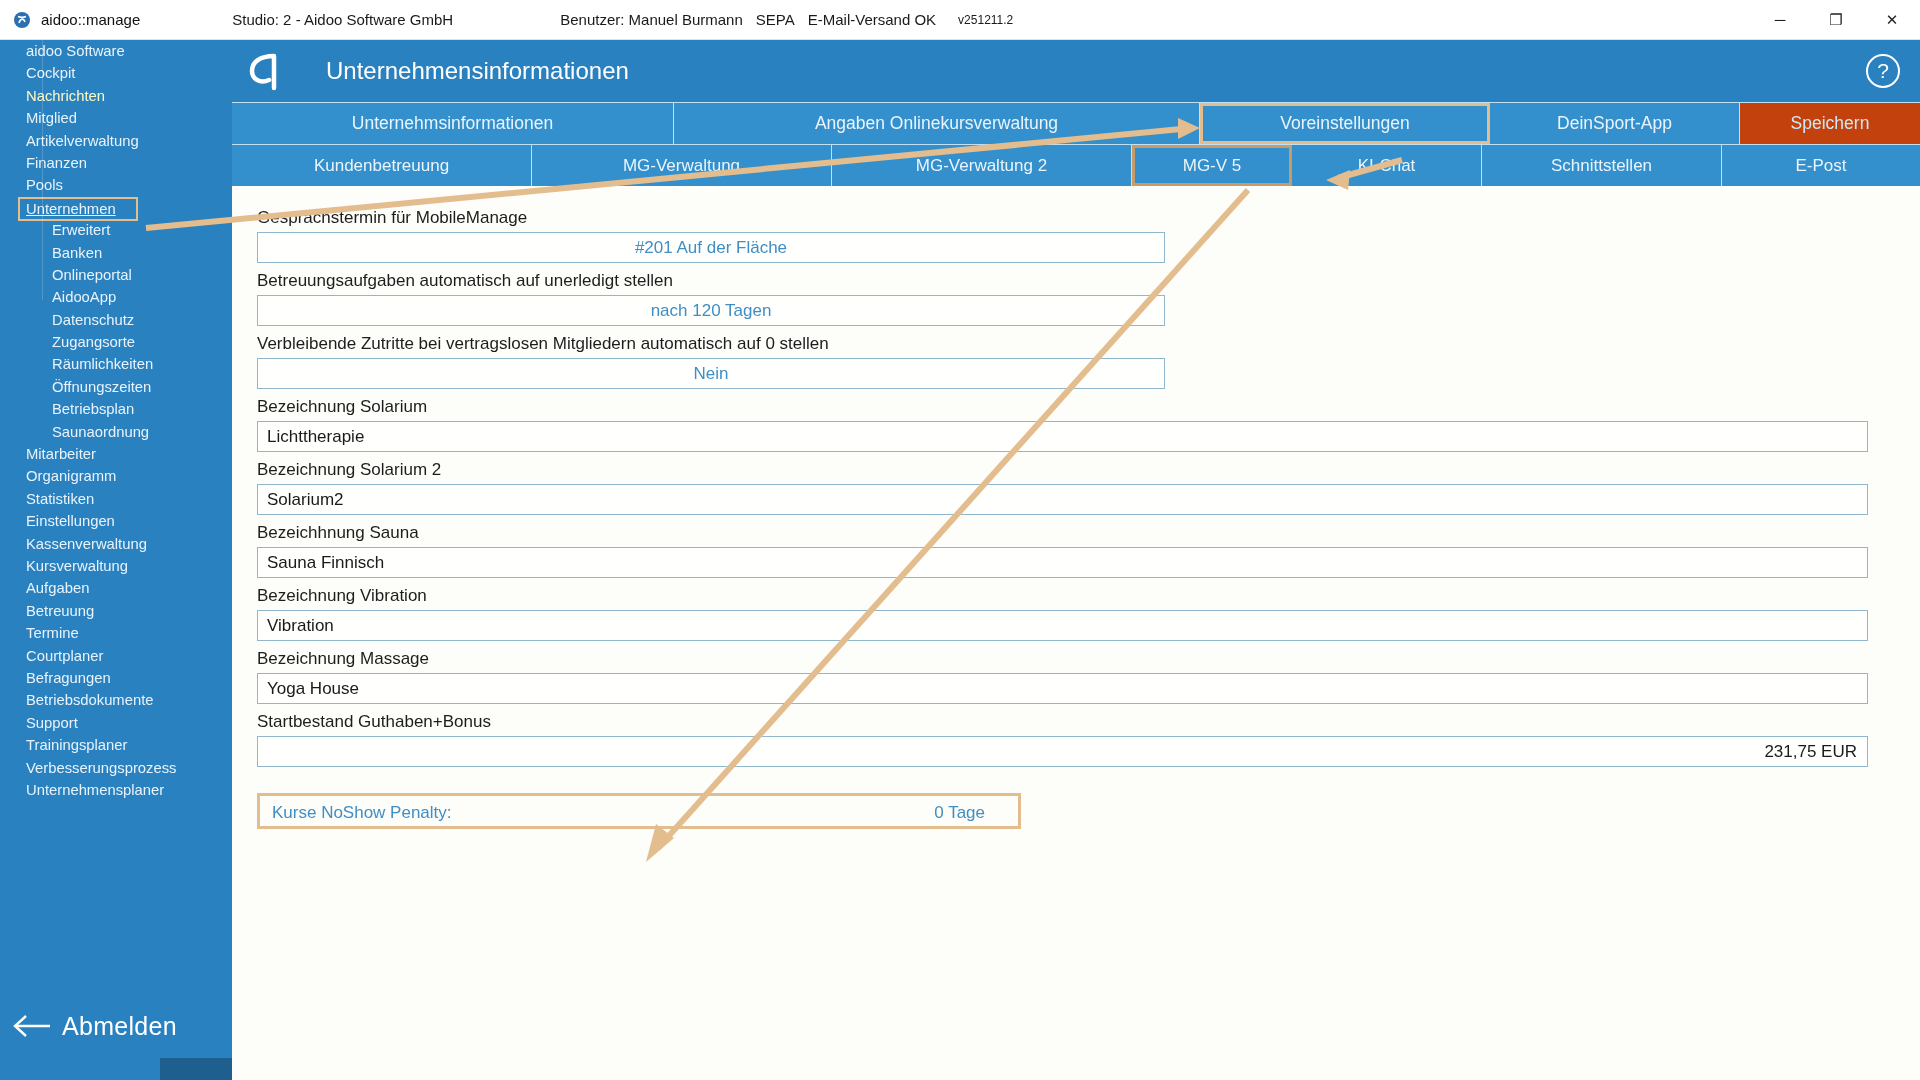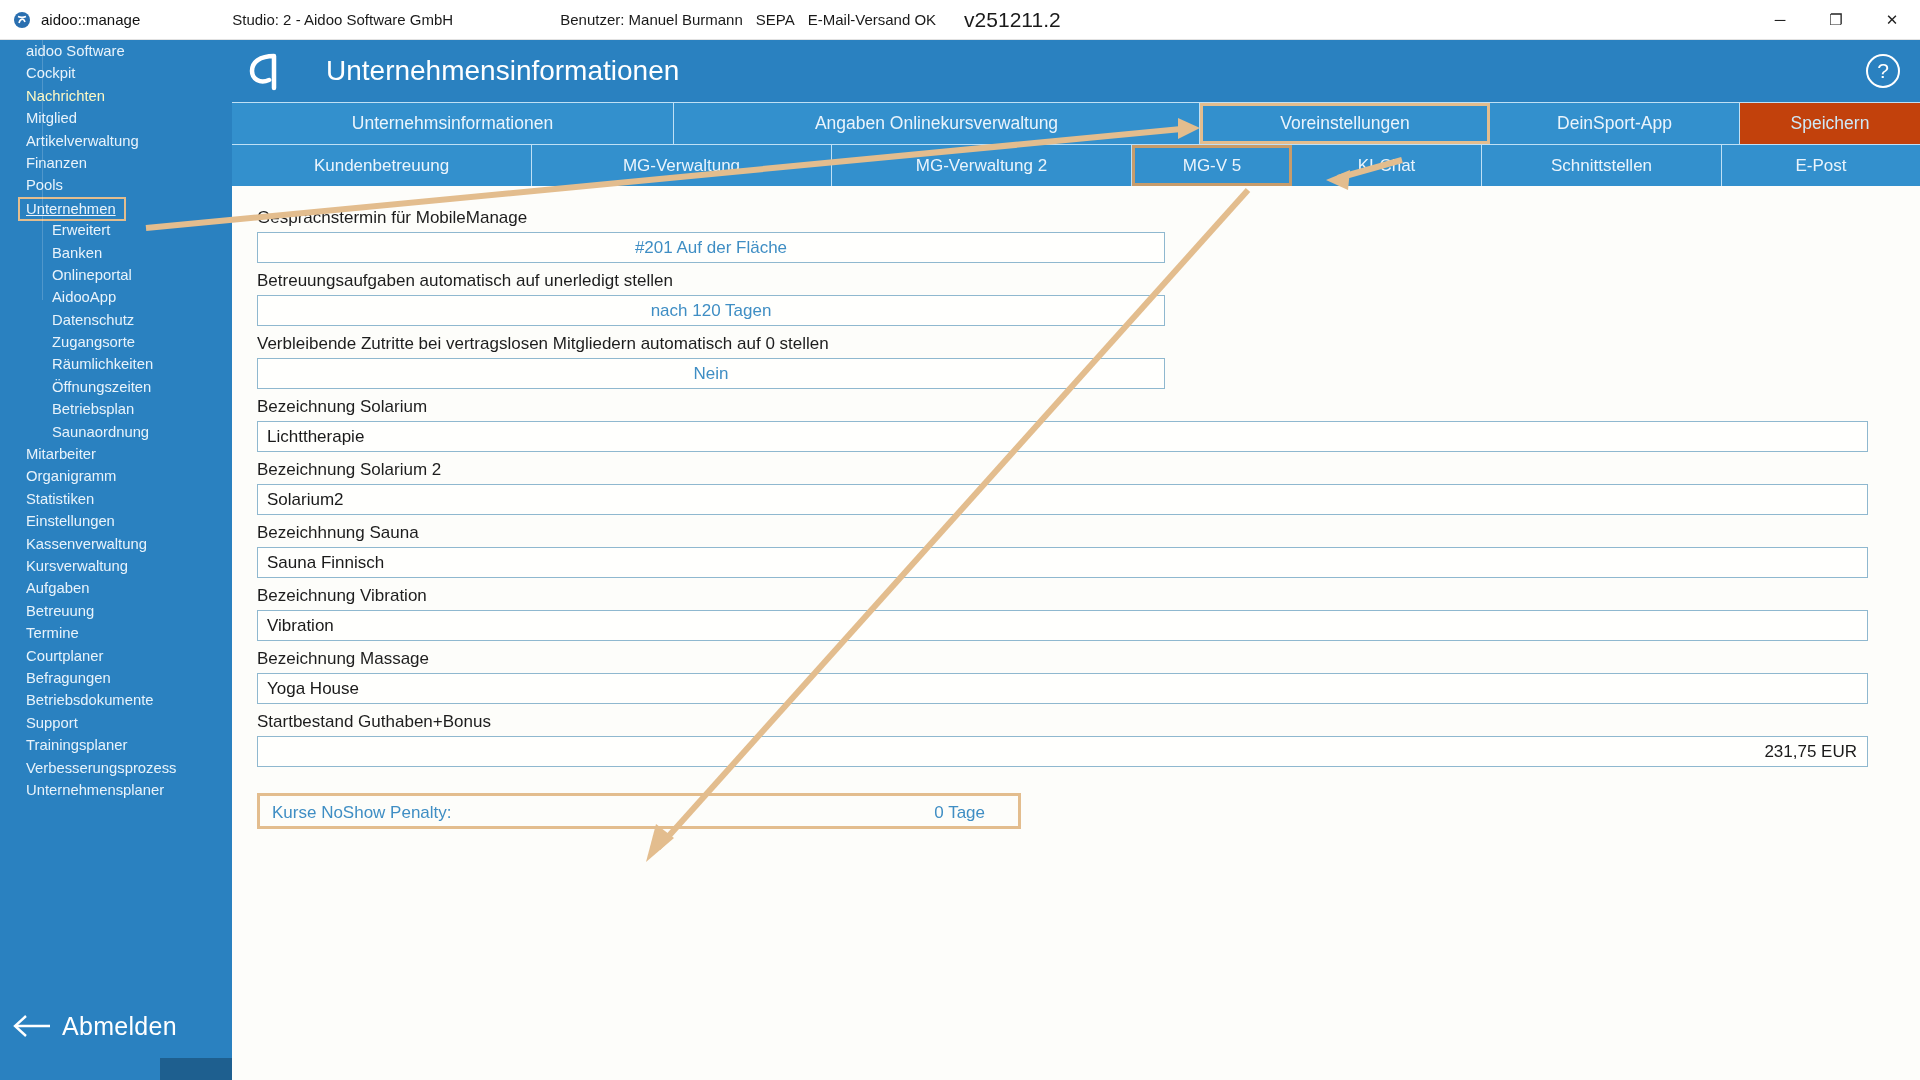--- a/index.html
+++ b/index.html
@@ -20,21 +20,21 @@
   }
   .tb-appicon {
     width: 20px; height: 20px; margin-left: 12px; margin-right: 9px;
     display: flex; align-items: center; justify-content: center;
   }
   .tb-appname { font-size: 15px; color: #111; }
   .tb-studio { margin-left: 92px; font-size: 15px; }
   .tb-user { margin-left: 107px; font-size: 15px; }
   .tb-sepa { margin-left: 13px; font-size: 15px; }
   .tb-mail { margin-left: 13px; font-size: 15px; }
-  .tb-ver  { margin-left: 28px; font-size: 21px; }
+  .tb-ver  { margin-left: 22px; font-size: 12px; }
   .tb-spacer { flex: 1; }
   .winbtn {
     width: 56px; height: 39px; display: flex; align-items: center; justify-content: center;
     color: #222;
   }
 
   
   .sidebar {
     position: absolute; left: 0; top: 40px; width: 232px; height: 1040px;
     background: #2a81c0;
@@ -44,21 +44,21 @@
     height: 22.4px; line-height: 22.4px;
     color: #e8f3fb; font-size: 14.8px;
     padding-left: 26px; white-space: nowrap;
   }
   .sb-item.level1 { padding-left: 26px; }
   .sb-item.level2 { padding-left: 52px; }
   .sb-item.muted { color: #fef9c3; }
   .sb-sel {
     display: inline-block;
     border: 2px solid #e3bd8e;
-    padding: 0 8px 0 6px;
+    padding: 0 20px 0 6px;
     margin-left: -8px;
     height: 24px; line-height: 21px;
     text-decoration: underline;
     color: #eaf4fc;
   }
   .sb-guide {
     position: absolute; left: 42px; top: 0; width: 1px; height: 260px;
     background: rgba(255,255,255,0.18);
   }
 
@@ -83,21 +83,21 @@
   
   .hdr {
     position: relative; width: 1688px; height: 62px;
     background: #2a81c0;
     display: flex; align-items: center;
   }
   .hdr-logo {
     width: 66px; height: 62px; display:flex; align-items:center; justify-content:center;
   }
   .hdr-title {
-    font-size: 28px; color: #ffffff; margin-left: 28px; font-weight: 400;
+    font-size: 24px; color: #ffffff; margin-left: 28px; font-weight: 400;
   }
   .help-icon {
     position: absolute; right: 20px; top: 14px;
     width: 34px; height: 34px; border: 2px solid #ffffff; border-radius: 50%;
     color: #fff; font-size: 21px; display:flex; align-items:center; justify-content:center;
   }
 
   
   .tabrow {
     display: flex; width: 1688px; background: #2a81c0;

